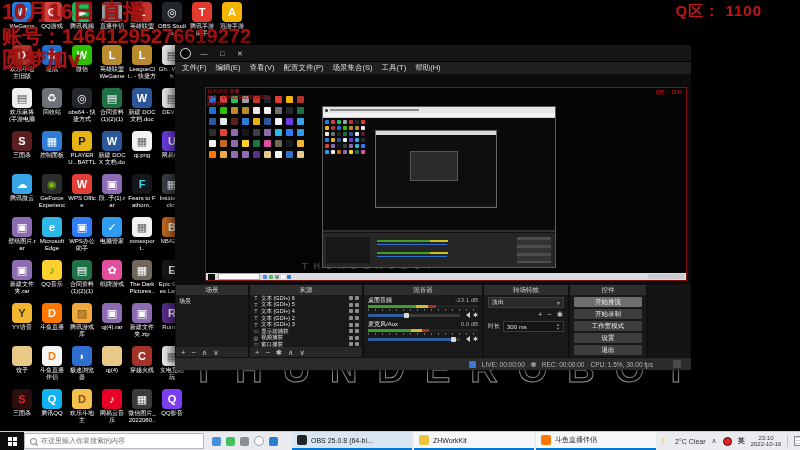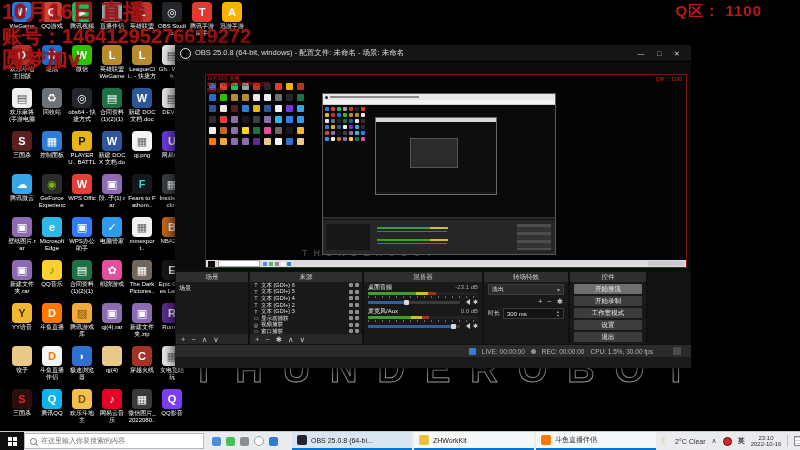--- a/index.html
+++ b/index.html
@@ -417,27 +417,35 @@
   <div id="overlay">
     <div id="ov1" class="ov-line">10月16日 直播</div>
     <div id="ov2" class="ov-line">账号：14641295276619272</div>
     <div id="ov3" class="ov-line">圆梦加v</div>
   </div>
   <div id="qzone">Q区： 1100</div>
 
   <div id="obs">
     <div class="obs-titlebar">
       <div class="obs-logo"></div>
-      <div class="obs-title">OBS 25.0.8 (64-bit, windows) - 配置文件: 未命名 - 场景: 未命名</div>
       <div class="obs-winbtns" id="obs-winbtns">
           <span>—</span>
           <span>□</span>
           <span>✕</span>
         </div>
     </div>
+    <div class="obs-menubar" id="obs-menubar">
+        <span class="menu-item">文件(F)</span>
+        <span class="menu-item">编辑(E)</span>
+        <span class="menu-item">查看(V)</span>
+        <span class="menu-item">配置文件(P)</span>
+        <span class="menu-item">场景集合(S)</span>
+        <span class="menu-item">工具(T)</span>
+        <span class="menu-item">帮助(H)</span>
+      </div>
 
     <div class="obs-preview">
       <div id="capture">
         <div id="mini-grid">
             <div class="mini-dot" style="background: rgb(42, 125, 225);"></div>
             <div class="mini-dot" style="background: rgb(216, 64, 58);"></div>
             <div class="mini-dot" style="background: rgb(30, 193, 97);"></div>
             <div class="mini-dot" style="background: rgb(154, 160, 166);"></div>
             <div class="mini-dot" style="background: rgb(197, 52, 44);"></div>
             <div class="mini-dot" style="background: rgb(35, 39, 43);"></div>

